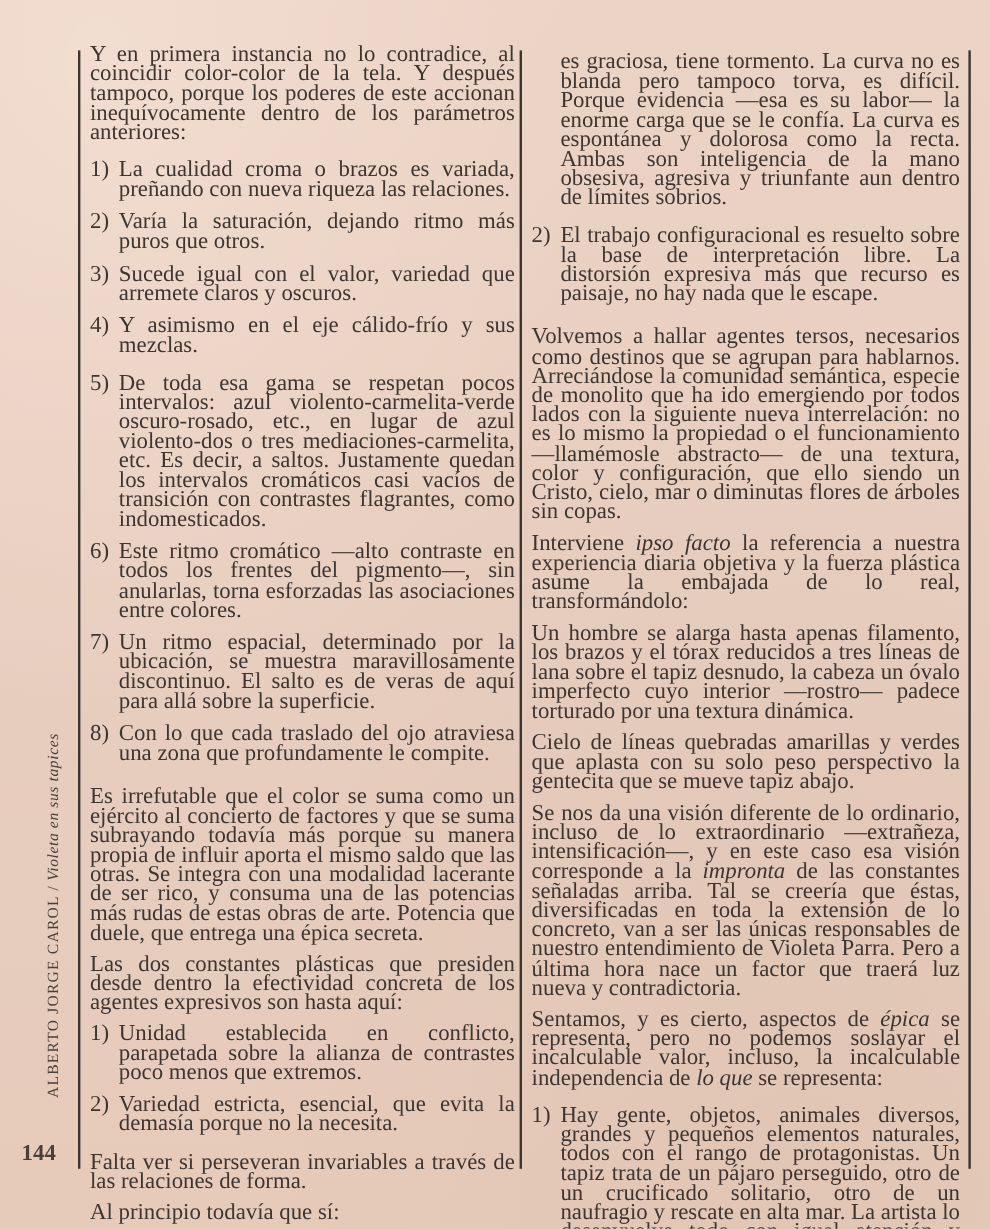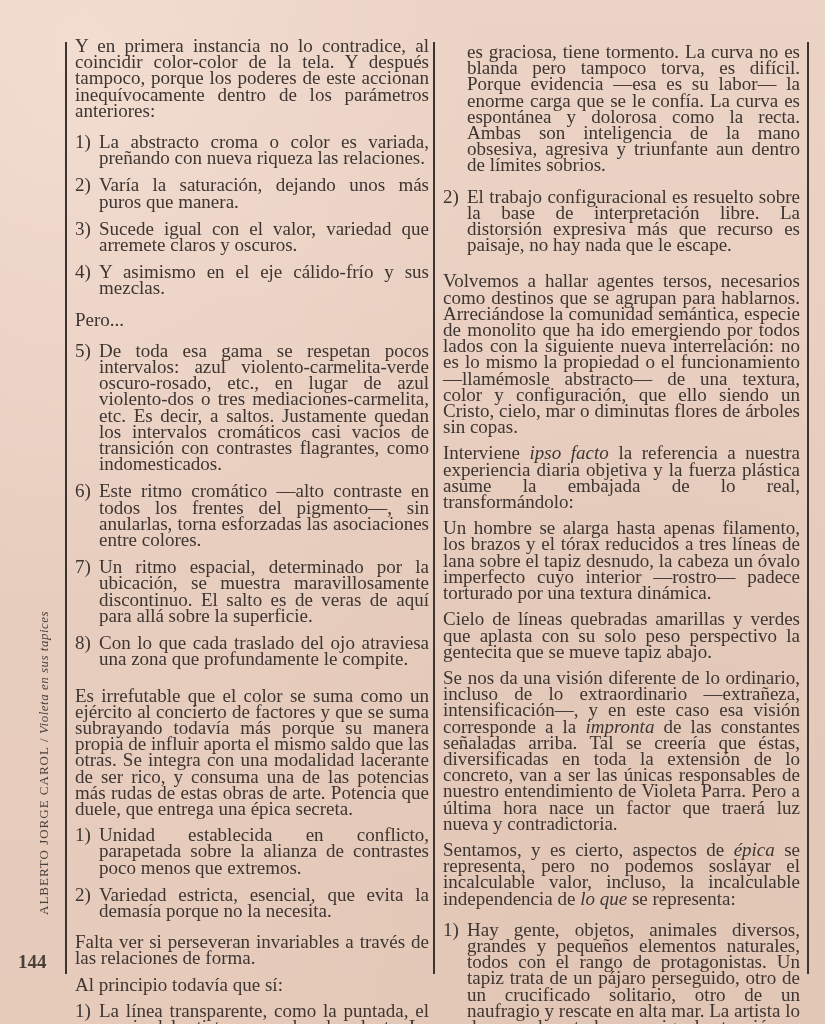--- a/index.html
+++ b/index.html
@@ -49,33 +49,33 @@
 </div>
 <div id="page-number">144</div>
 
 <div class="rule" id="rule-left"></div>
 <div class="rule" id="rule-mid"></div>
 <div class="rule" id="rule-right"></div>
 
 <div class="col" id="col-left">
   <p class="p gap-lg">Y en primera instancia no lo contradice, al coincidir color-color de la tela. Y después tampoco, porque los poderes de este accionan inequívocamente dentro de los parámetros anteriores:</p>
 
-  <div class="item"><span class="num">1)</span><span>La abstracto croma o color es variada, preñando con nueva riqueza las relaciones.</span></div>
-  <div class="item"><span class="num">2)</span><span>Varía la saturación, dejando unos más puros que manera.</span></div>
+  <div class="item"><span class="num">1)</span><span>La cualidad croma o brazos es variada, preñando con nueva riqueza las relaciones.</span></div>
+  <div class="item"><span class="num">2)</span><span>Varía la saturación, dejando ritmo más puros que otros.</span></div>
   <div class="item"><span class="num">3)</span><span>Sucede igual con el valor, variedad que arremete claros y oscuros.</span></div>
   <div class="item gap-lg"><span class="num">4)</span><span>Y asimismo en el eje cálido-frío y sus mezclas.</span></div>
 
-  <p class="p gap-lg">Pero...</p>
 
   <div class="item"><span class="num">5)</span><span>De toda esa gama se respetan pocos intervalos: azul violento-carmelita-verde oscuro-rosado, etc., en lugar de azul violento-dos o tres mediaciones-carmelita, etc. Es decir, a saltos. Justamente quedan los intervalos cromáticos casi vacíos de transición con contrastes flagrantes, como indomesticados.</span></div>
   <div class="item"><span class="num">6)</span><span>Este ritmo cromático —alto contraste en todos los frentes del pigmento—, sin anularlas, torna esforzadas las asociaciones entre colores.</span></div>
   <div class="item"><span class="num">7)</span><span>Un ritmo espacial, determinado por la ubicación, se muestra maravillosamente discontinuo. El salto es de veras de aquí para allá sobre la superficie.</span></div>
   <div class="item gap-xl"><span class="num">8)</span><span>Con lo que cada traslado del ojo atraviesa una zona que profundamente le compite.</span></div>
 
   <p class="p">Es irrefutable que el color se suma como un ejército al concierto de factores y que se suma subrayando todavía más porque su manera propia de influir aporta el mismo saldo que las otras. Se integra con una modalidad lacerante de ser rico, y consuma una de las potencias más rudas de estas obras de arte. Potencia que duele, que entrega una épica secreta.</p>
+  <p class="p tight">Las dos constantes plásticas que presiden desde dentro la efectividad concreta de los agentes expresivos son hasta aquí:</p>
 
   <div class="item"><span class="num">1)</span><span>Unidad establecida en conflicto, parapetada sobre la alianza de contrastes poco menos que extremos.</span></div>
   <div class="item gap-lg"><span class="num">2)</span><span>Variedad estricta, esencial, que evita la demasía porque no la necesita.</span></div>
 
   <p class="p">Falta ver si perseveran invariables a través de las relaciones de forma.</p>
   <p class="p">Al principio todavía que sí:</p>
 
   <div class="item"><span class="num">1)</span><span>La línea transparente, como la puntada, el nervio del artista, que es hondo y lento. La curva no</span></div>
 </div>
 

